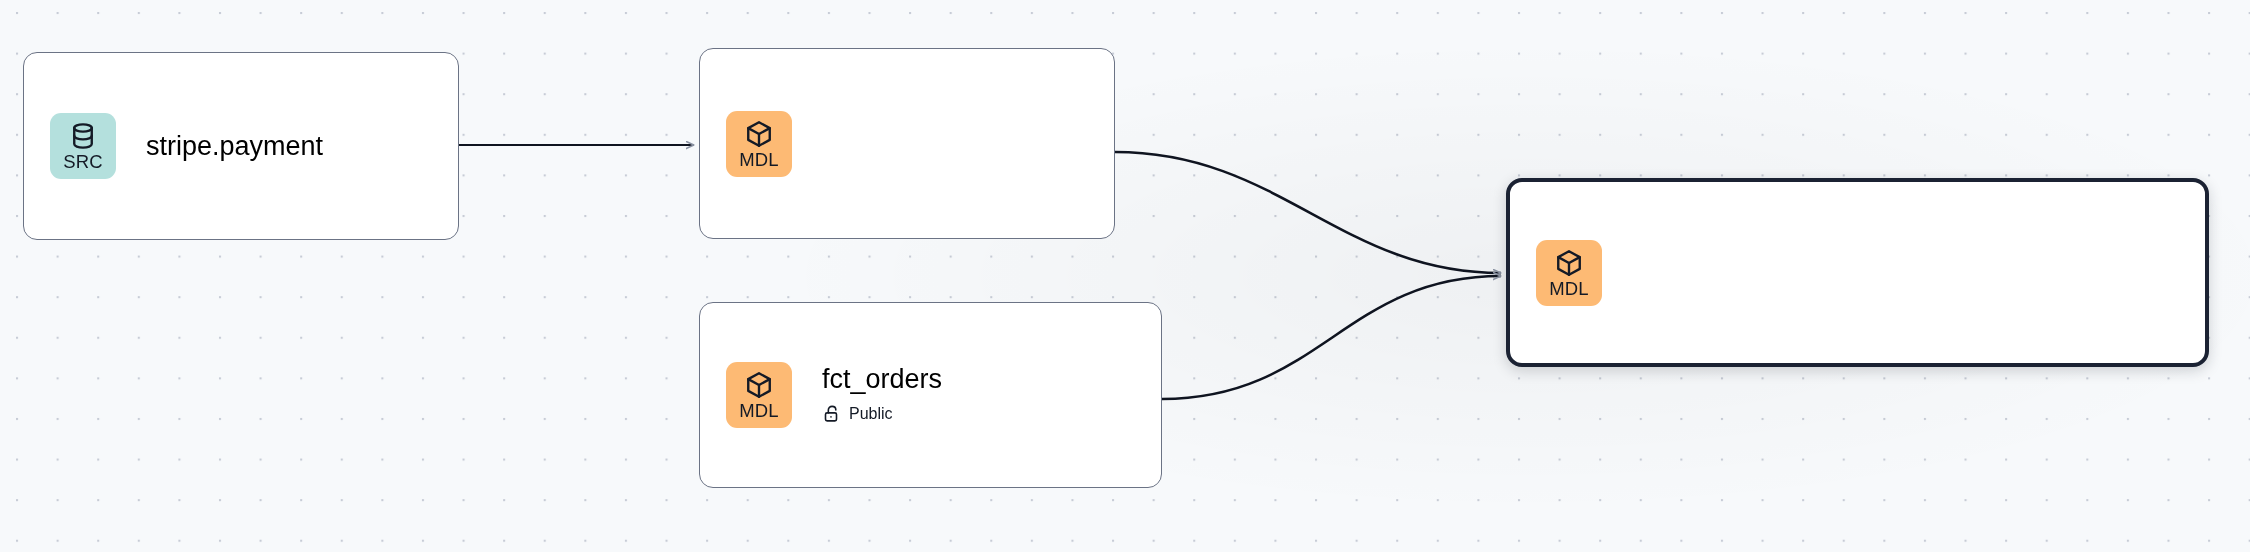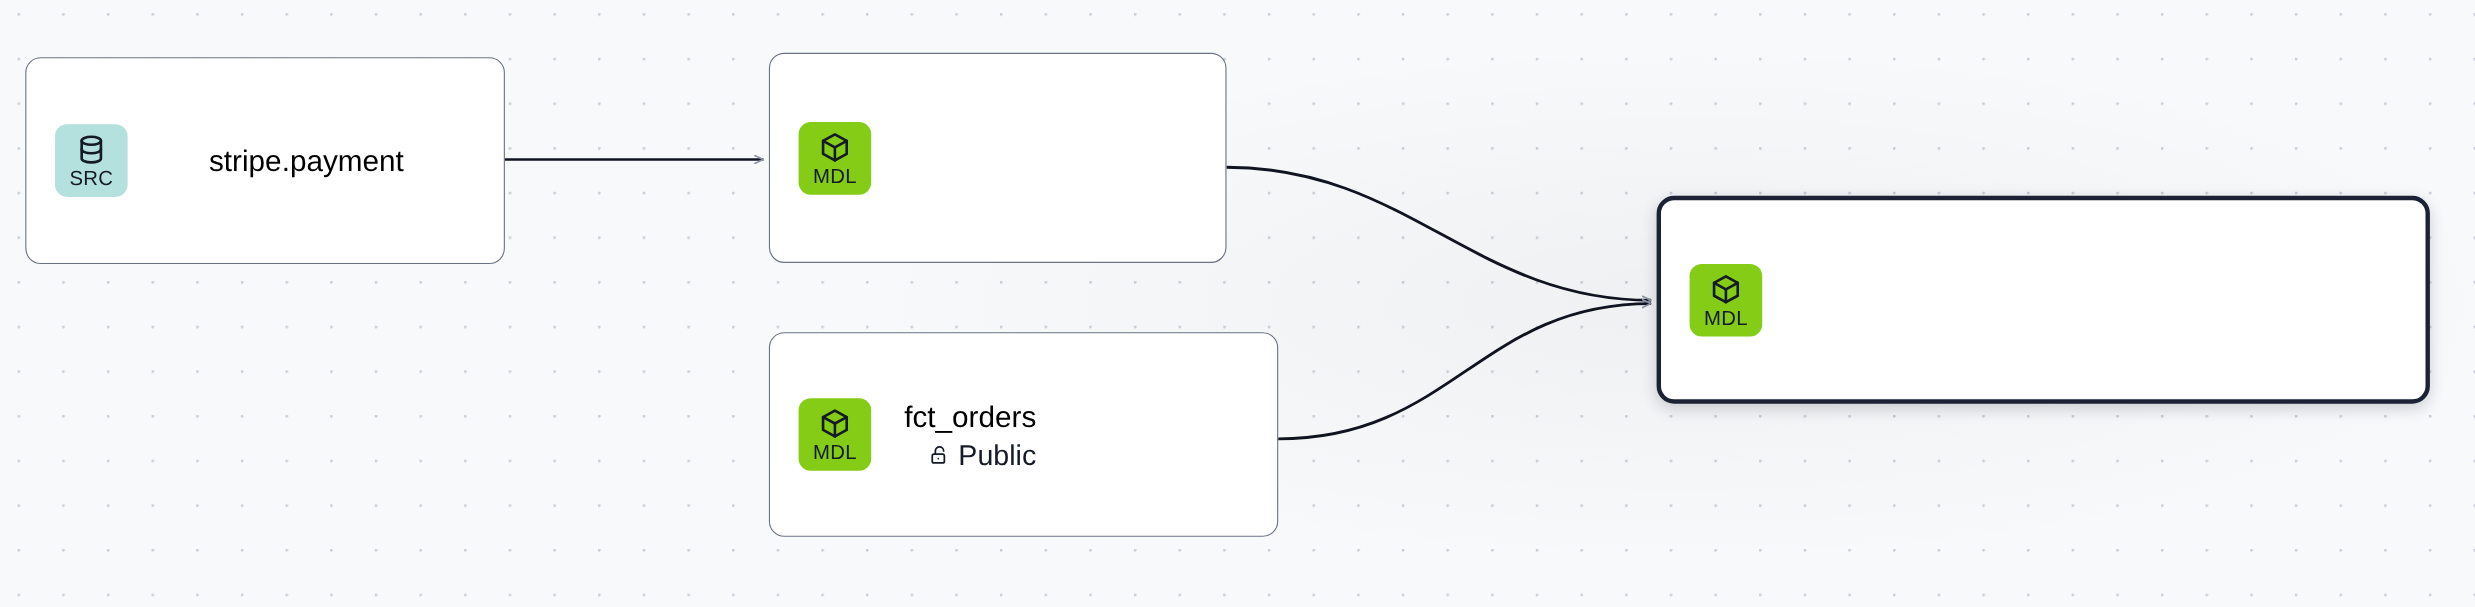--- a/index.html
+++ b/index.html
@@ -65,21 +65,21 @@
     flex: 0 0 66px;
     border-radius: 11px;
     display: flex;
     flex-direction: column;
     align-items: center;
     justify-content: center;
     margin-left: 26px;
     color: #141a26;
   }
   .badge.src { background: #b4e0dd; }
-  .badge.mdl { background: #84cc16; }
+  .badge.mdl { background: #fdba74; }
 
   .badge svg {
     display: block;
     margin-bottom: 1px;
   }
   .badge .badge-text {
     font-size: 18.5px;
     line-height: 19px;
     letter-spacing: 0.2px;
     font-weight: 400;
@@ -98,30 +98,29 @@
     line-height: 33px;
     color: #000000;
     font-weight: 400;
     white-space: nowrap;
   }
   .node-sub {
     display: flex;
     align-items: center;
     gap: 7px;
     margin-top: 5px;
-    font-size: 26px;
+    font-size: 16px;
     line-height: 26px;
     color: #141a26;
     white-space: nowrap;
-    justify-content: flex-end;
   }
   .node-sub svg { display: block; flex: 0 0 auto; }
 
   
-  #node-stripe-payment { left: 23px;   top: 52px;  width: 436px; height: 188px; gap: 44px; }
+  #node-stripe-payment { left: 23px;   top: 52px;  width: 436px; height: 188px; }
   #node-stg-payments   { left: 699px;  top: 48px;  width: 416px; height: 191px; }
   #node-fct-orders     { left: 699px;  top: 302px; width: 463px; height: 186px; }
   #node-agg-journey    { left: 1506px; top: 178px; width: 703px; height: 189px; }
 </style>
 </head>
 <body>
 
 <div id="canvas">
 
   <svg id="edges" viewBox="0 0 2250 552" width="2250" height="552" xmlns="http://www.w3.org/2000/svg">

